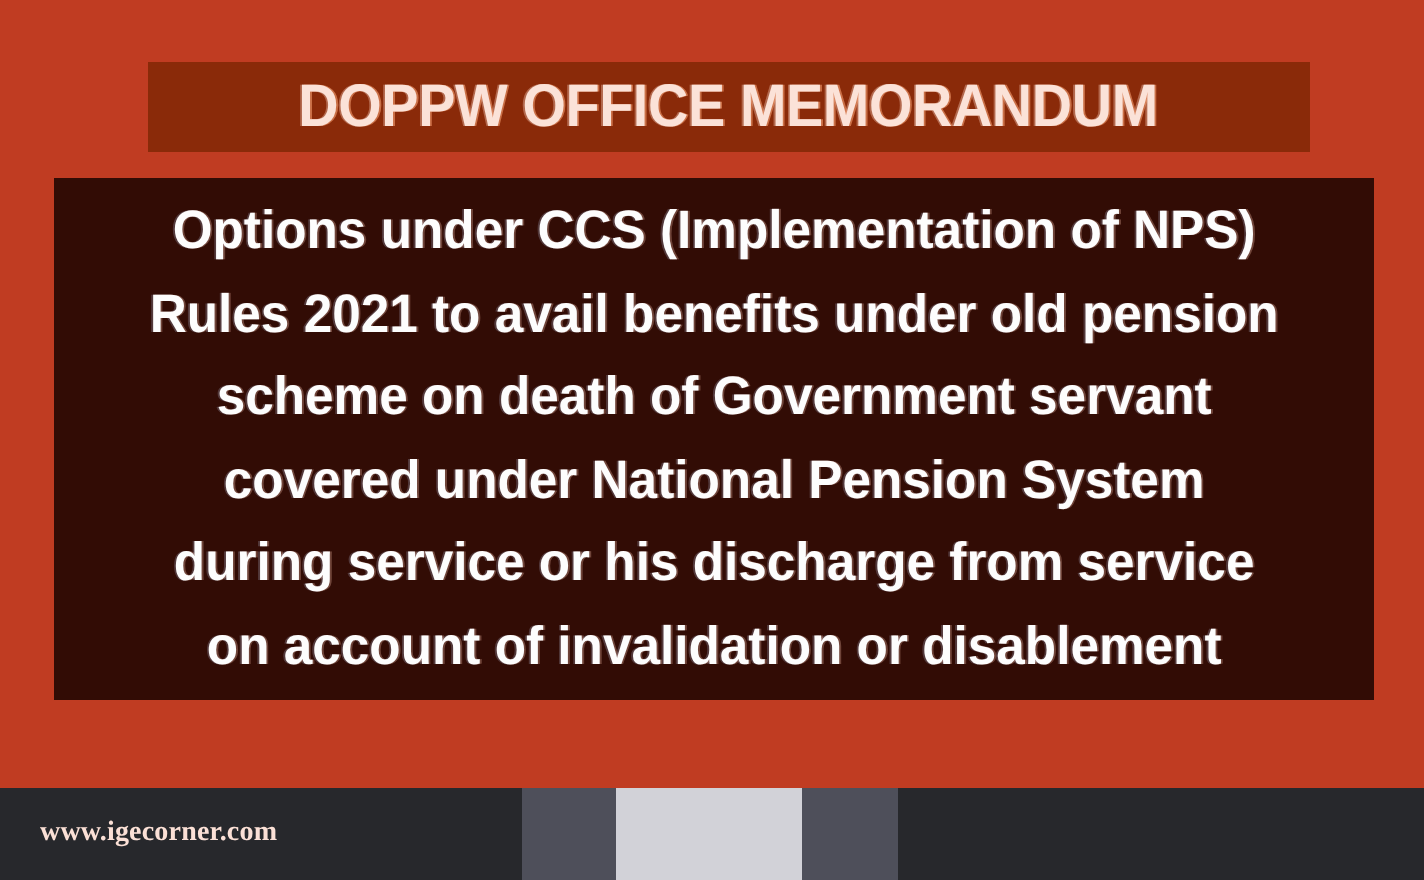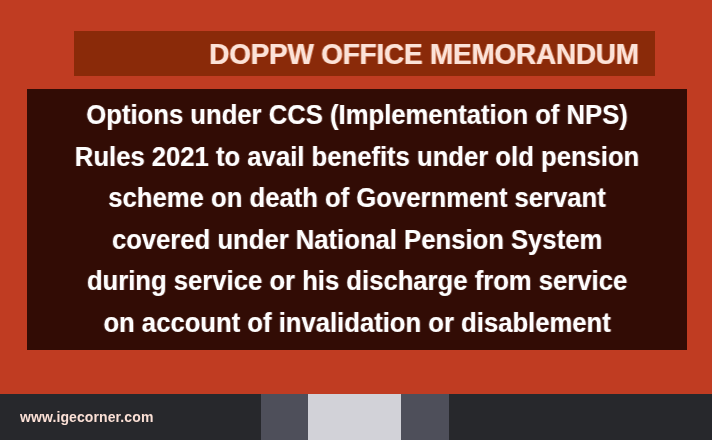--- a/index.html
+++ b/index.html
@@ -24,21 +24,21 @@
   
   .header-banner {
     position: absolute;
     left: 74px;
     top: 31px;
     width: 581px;
     height: 45px;
     background: #8a2a09;
     display: flex;
     align-items: center;
-    justify-content: flex-end;
+    justify-content: center;
     box-sizing: border-box;
   }
   .header-banner-title {
     font-size: 30px;
     font-weight: bold;
     line-height: 1;
     color: #fbe2d8;
     letter-spacing: -0.2px;
     transform: scaleX(0.93);
     transform-origin: center center;
@@ -77,20 +77,21 @@
   }
 
   
   .footer-bar {
     position: absolute;
     left: 0;
     top: 394px;
     width: 712px;
     height: 46px;
     background: #27282c;
+    font-family: Liberation Serif, serif;
   }
   .footer-site-url {
     position: absolute;
     left: 20px;
     top: 0;
     height: 46px;
     display: flex;
     align-items: center;
     font-size: 14px;
     font-weight: bold;

